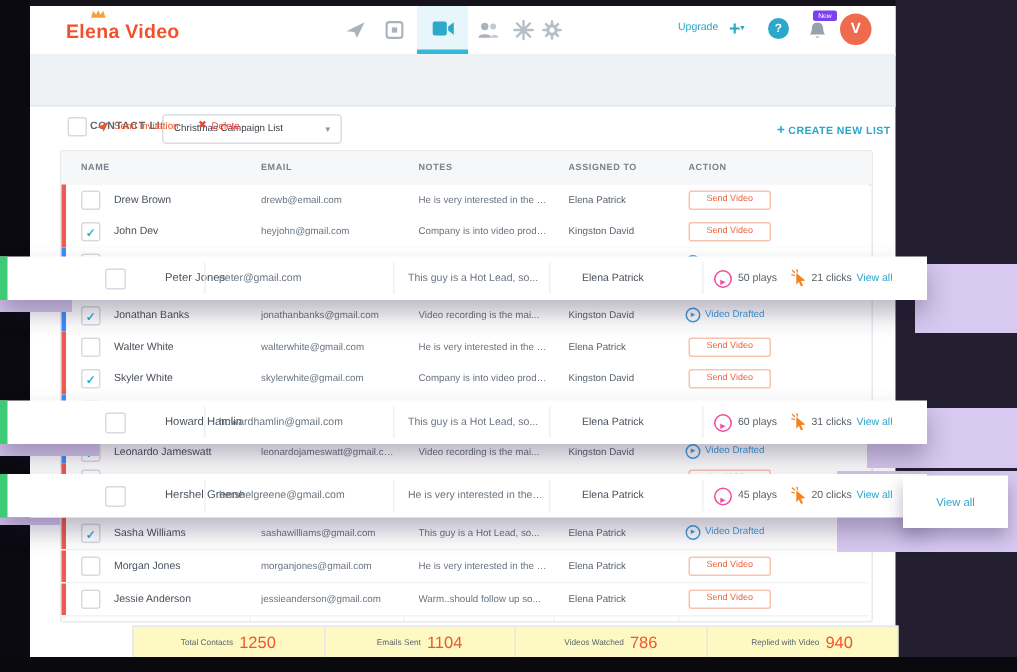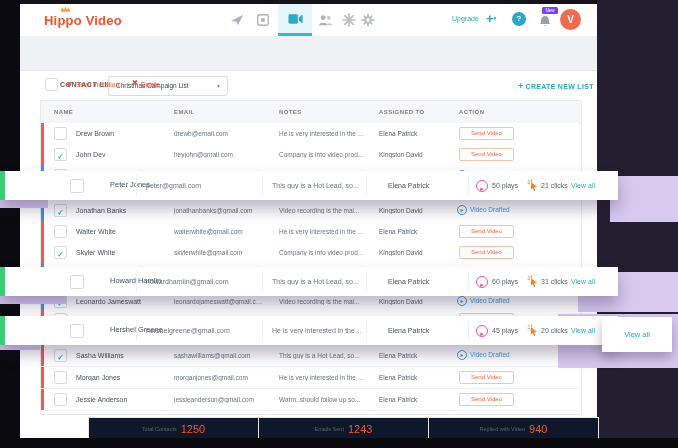--- a/index.html
+++ b/index.html
@@ -68,21 +68,21 @@
             border:1px solid #f8c3ad;border-radius:2px;color:#f0613c;font-size:6px;font-family:inherit;
             text-align:center;line-height:11px;padding:0;}
   .drafted{display:none;position:absolute;left:5px;top:5px;align-items:center;color:#3e9fdb;font-size:6.5px;}
   .drafted b{font-weight:normal;margin-left:3px;}
   .dp{width:8px;height:8px;border:1px solid #3e9fdb;border-radius:50%;display:inline-block;text-align:center;
       line-height:7px;font-style:normal;}
   .dp::after{content:"▸";font-size:6px;color:#3e9fdb;}
   .c-action[data-type="send"] .send-btn{display:inline-block;}
   .c-action[data-type="drafted"] .drafted{display:inline-flex;}
   
-  #footer{left:68px;top:413px;width:509px;height:21px;background:#0f172a;border:1px solid #e4e6e8;
+  #footer{left:68px;top:413px;width:509px;height:21px;background:#fef9c3;border:1px solid #e4e6e8;
           display:flex;z-index:2;}
   .fcell{flex:1;border-left:1px solid #e4e6e8;display:flex;align-items:center;justify-content:center;gap:4px;}
   .fcell:first-child{border-left:none;}
   .flabel{font-size:5.5px;color:#5b6670;}
   .fvalue{font-size:11px;color:#f0562e;}
   
   .card{left:0;width:618px;height:29px;background:#fff;z-index:30;
         box-shadow:0 9px 16px rgba(30,15,60,.3);}
   .card .strip{position:absolute;left:0;top:0;bottom:0;width:5px;background:#3ecb78;}
   .card .cb{left:70px;top:8px;width:12px;height:12px;}
@@ -113,21 +113,21 @@
   <div class="abs lav" style="left:610px;top:176px;width:68px;height:46px;"></div>
   <div class="abs lav" style="left:578px;top:272px;width:100px;height:40px;"></div>
   <div class="abs lav" style="left:558px;top:314px;width:120px;height:54px;"></div>
   <div class="abs lav" style="left:0;top:200px;width:48px;height:8px;"></div>
   <div class="abs lav" style="left:0;top:296px;width:66px;height:8px;"></div>
   <div class="abs lav" style="left:0;top:345px;width:40px;height:5px;"></div>
 
   <div class="abs" id="window">
 
     <div class="abs" id="topbar">
-      <div class="abs" id="logo">Hippo Video</div>
+      <div class="abs" id="logo">Elena Video</div>
       <svg class="abs" id="crown" width="11" height="6" viewBox="0 0 16 8">
         <path d="M1 8 L3 1.5 L6 5 L8 0.5 L10 5 L13 1.5 L15 8 Z" fill="#f4a23c"></path>
       </svg>
 
       <span class="abs navicon" style="left:210px;">
         <svg width="14" height="14" viewBox="0 0 16 16">
             <path d="M1 9 L15 2 L9 14 L7.2 9.6 Z" fill="#aab2bc"></path>
           </svg>
       </span>
       <span class="abs navicon" style="left:236px;">
@@ -371,21 +371,25 @@
       </div>
     </div>
 
     <div class="abs" id="footer">
       <div class="fcell">
         <span class="flabel">Total Contacts</span>
           <span class="fvalue">1250</span>
       </div>
       <div class="fcell">
         <span class="flabel">Emails Sent</span>
-          <span class="fvalue">1243</span>
+          <span class="fvalue">1104</span>
+      </div>
+      <div class="fcell">
+        <span class="flabel">Videos Watched</span>
+          <span class="fvalue">786</span>
       </div>
       <div class="fcell">
         <span class="flabel">Replied with Video</span>
           <span class="fvalue">940</span>
       </div>
     </div>
   </div>
 
   <div class="abs card" style="top:171px;">
     <span class="strip"></span>

